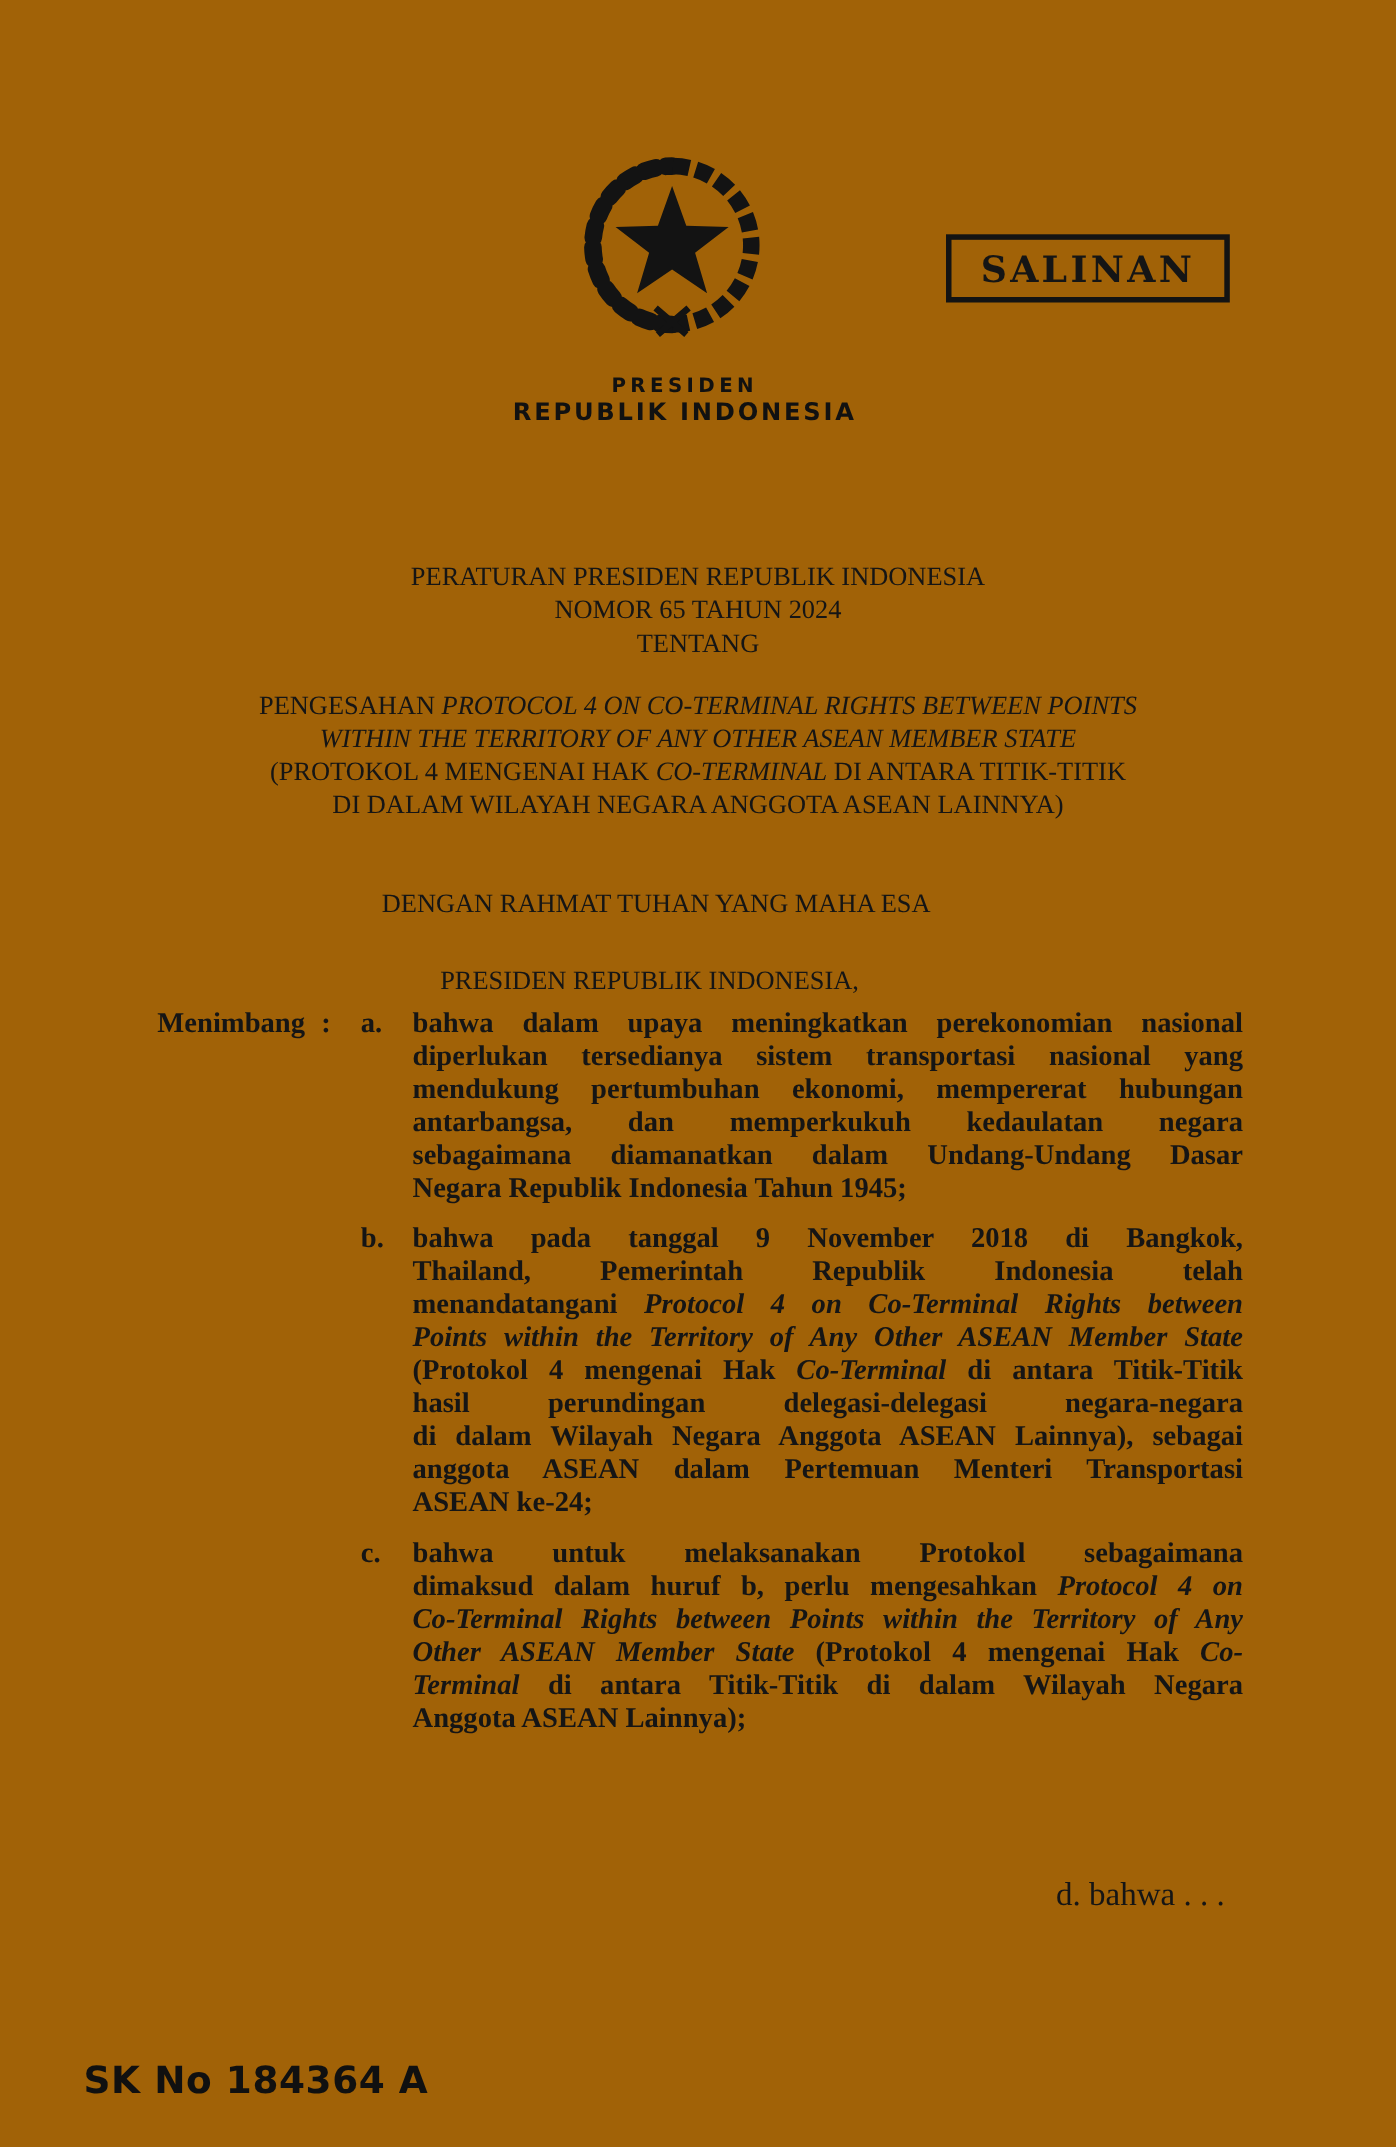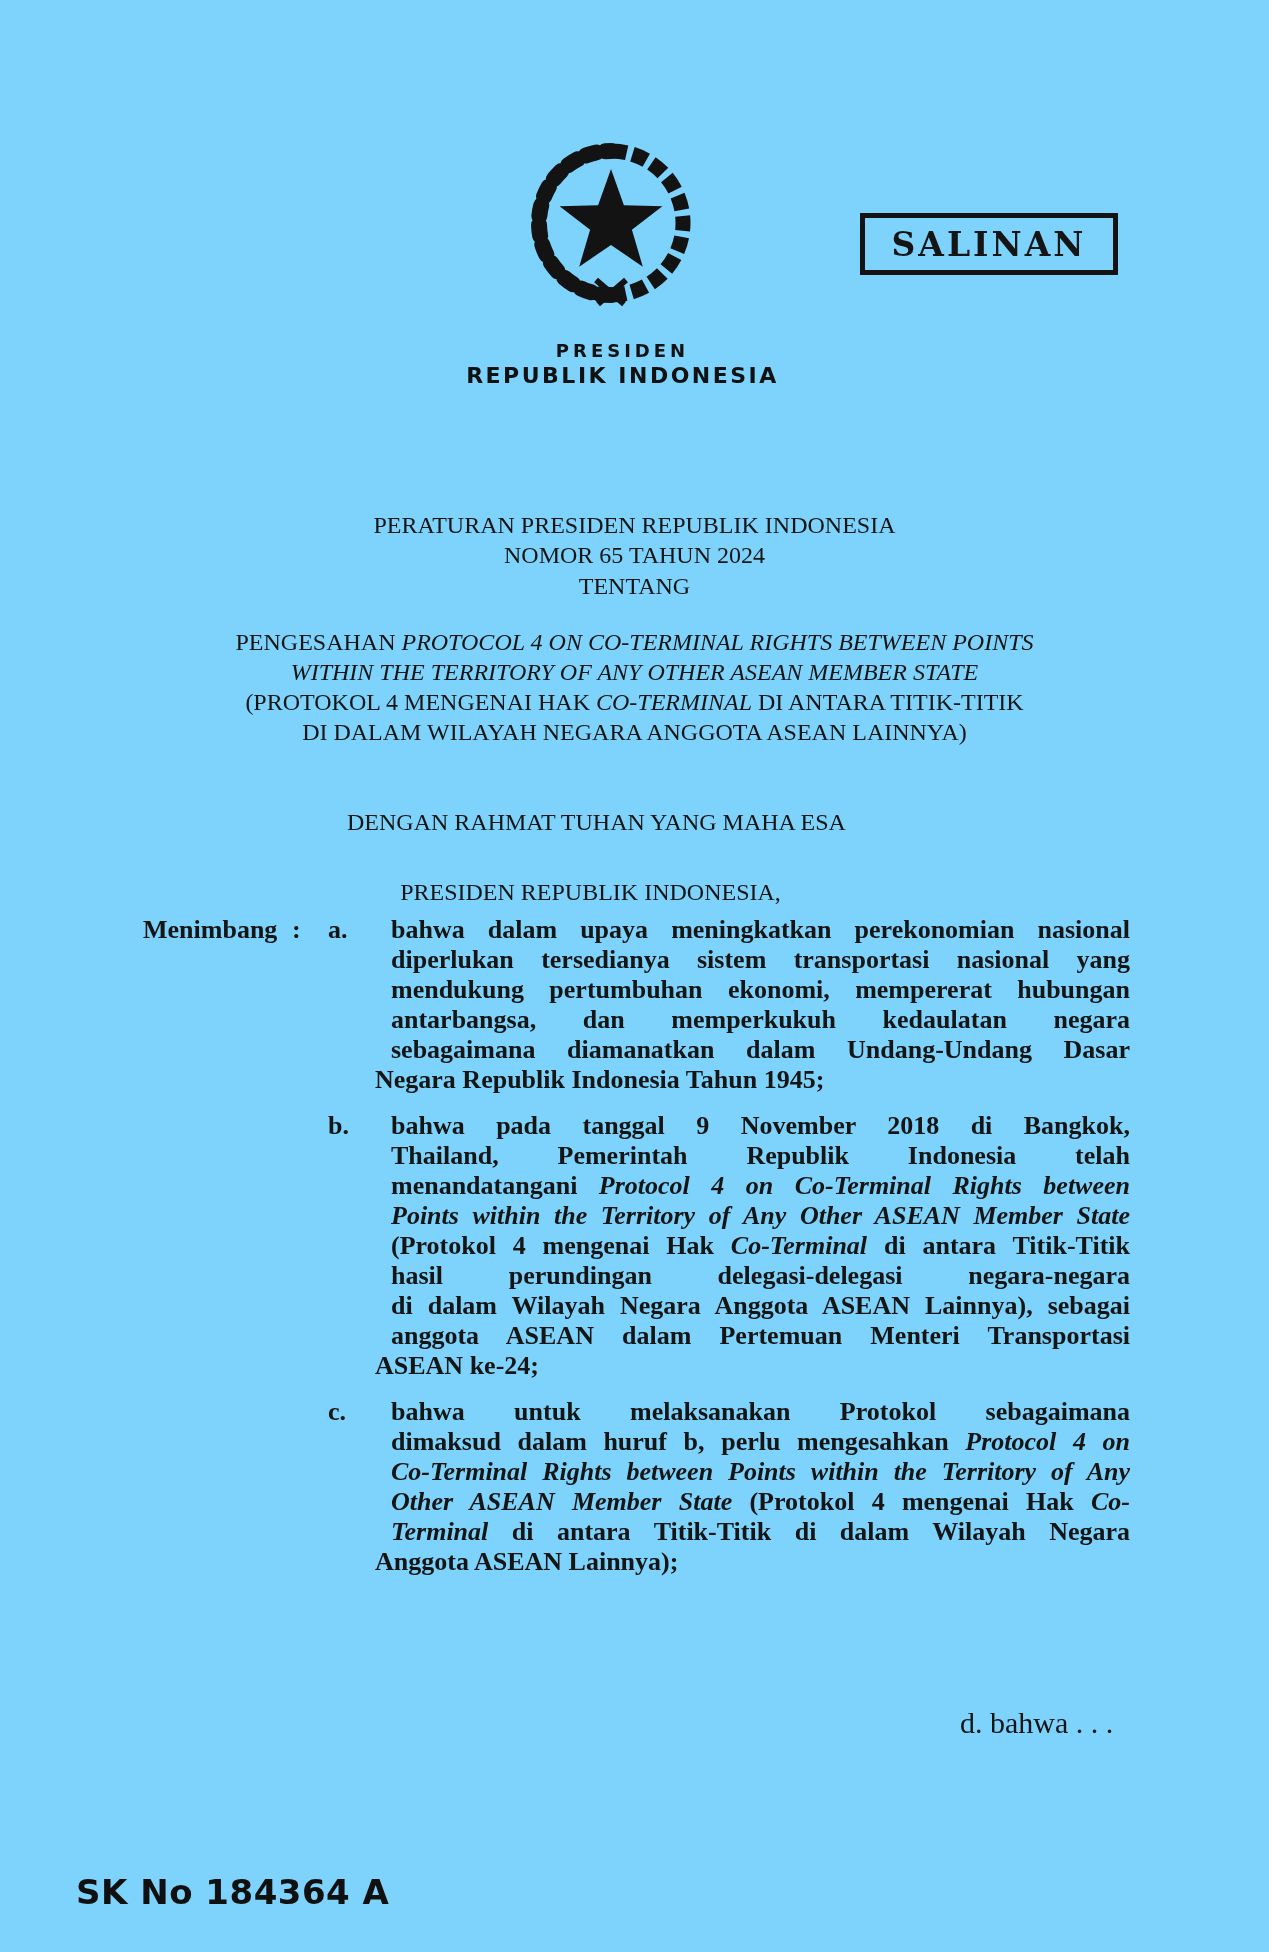--- a/index.html
+++ b/index.html
@@ -1,17 +1,17 @@
 <!DOCTYPE html>
 <html><head>
 <meta charset="utf-8">
 <style>
   html,body{margin:0;padding:0;background:#ffffff;}
   .page{
-    position:relative; width:1269px; height:1952px; background:#7dd3fc;
+    position:relative; width:1269px; height:1952px; background:#a16207;
     color:#151515; font-family:"Liberation Serif", serif; overflow:hidden;
   }
   
   .emblem{position:absolute; left:520px; top:130px; width:182px; height:192px;}
   
   .stamp{
     position:absolute; left:860px; top:213px; width:248px; height:52px;
     border:5px solid #131313; display:flex; align-items:center; justify-content:center;
     font-family:"DejaVu Serif", serif; font-weight:bold; font-size:33px; letter-spacing:3px;
   }
@@ -32,21 +32,21 @@
   
   .considering{position:absolute; left:143px; top:915px; width:987px; font-size:26px; line-height:30px;font-weight:bold;}
   .c-label{position:absolute; left:0; top:0;}
   .c-colon{position:absolute; left:149px; top:0;}
   .c-items{margin-left:185px;}
   .c-item{display:flex;}
   .c-item + .c-item{margin-top:16px;}
   .c-marker{flex:0 0 47px; width:47px;}
   .c-lines{width:755px;}
   .tline{min-height:30px;}
-  .tline.just{text-align:justify; text-align-last:justify;margin-left:16px;}
+  .tline.just{text-align:justify; text-align-last:justify;}
   .it{font-style:italic;}
   
   .catchword{position:absolute; left:960px; top:1706px; font-size:30px;}
   .sk{position:absolute; left:76px; top:1872px; font-family:"DejaVu Sans", sans-serif;
       font-weight:700; font-size:34px; letter-spacing:0.5px; color:#101010;}
 </style>
 </head>
 <body>
 
 <div class="page">

